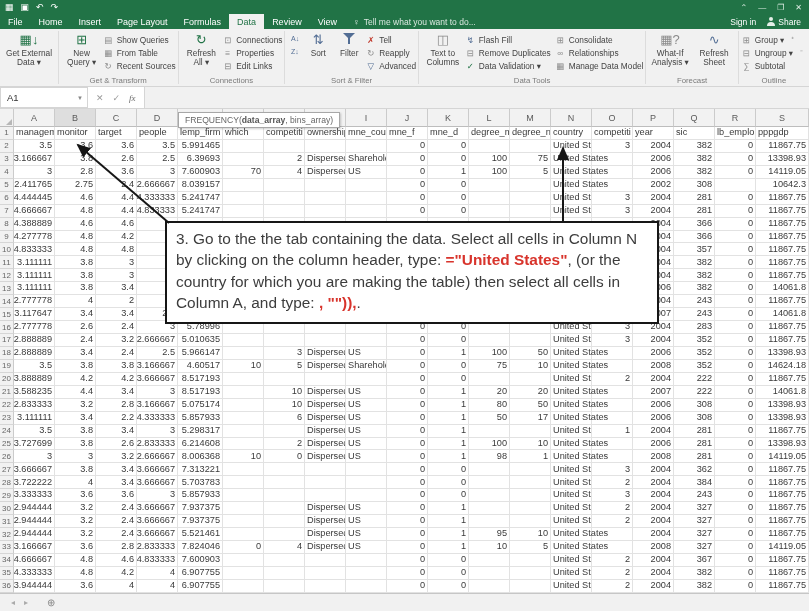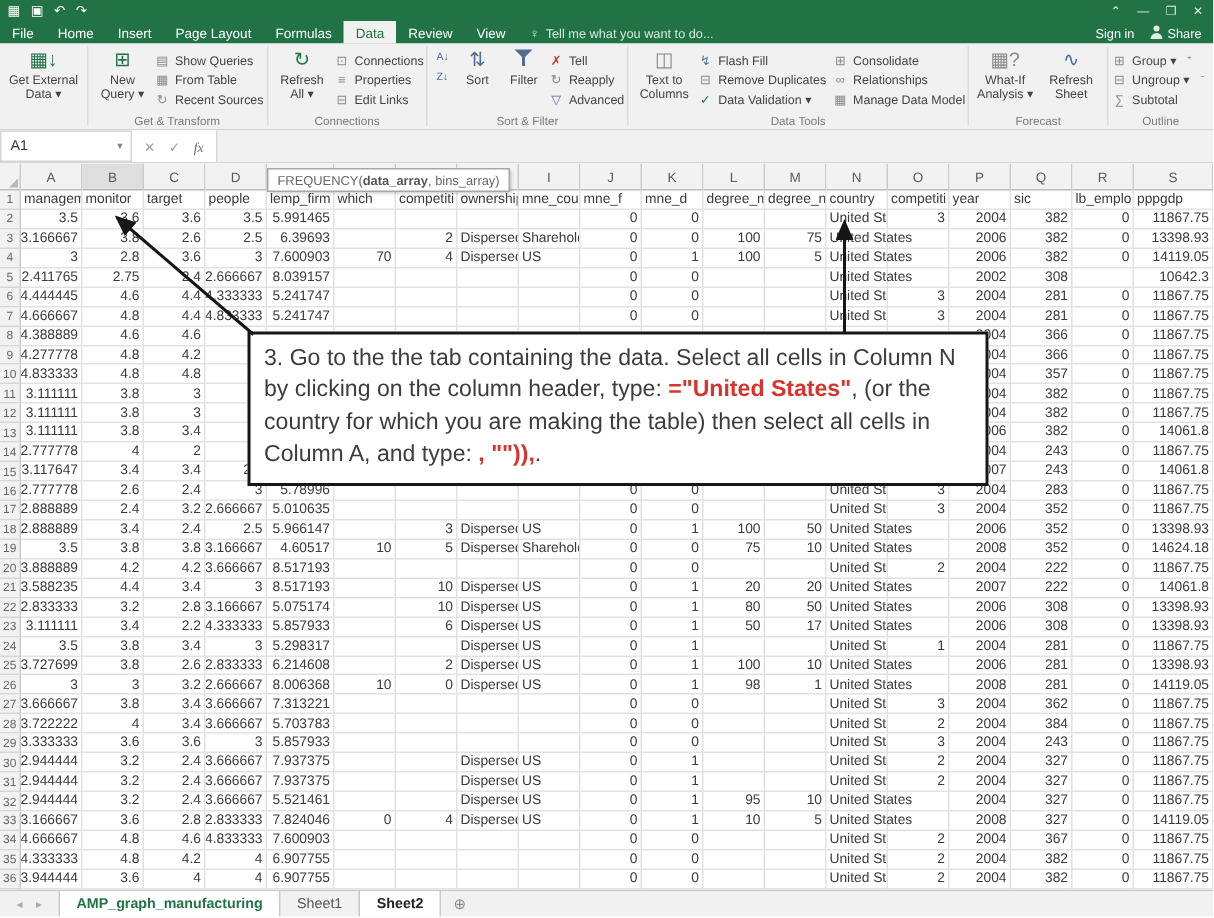--- a/index.html
+++ b/index.html
@@ -2512,21 +2512,16 @@
     </defs>
     <line x1="169" y1="223" x2="78" y2="145" stroke="#161616" stroke-width="2" marker-end="url(#ah)"></line>
     <line x1="563" y1="222" x2="563" y2="148" stroke="#161616" stroke-width="2" marker-end="url(#ah)"></line>
   </svg>
 
   <div class="tabbar">
     <div class="navs">
       <span>◂</span>
       <span>▸</span>
     </div>
-    <div style="display:flex">
-        <div class="stab greentab">AMP_graph_manufacturing</div>
-        <div class="stab">Sheet1</div>
-        <div class="stab boldtab">Sheet2</div>
-      </div>
     <div class="addsheet">⊕</div>
   </div>
 
 </div>
 
 </body></html>

